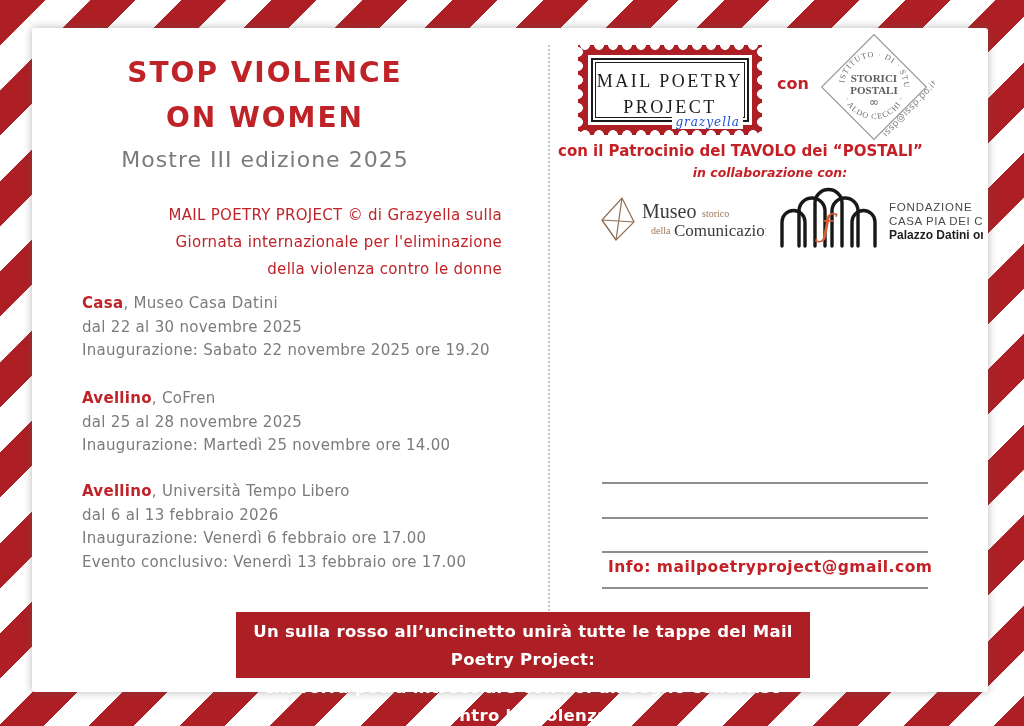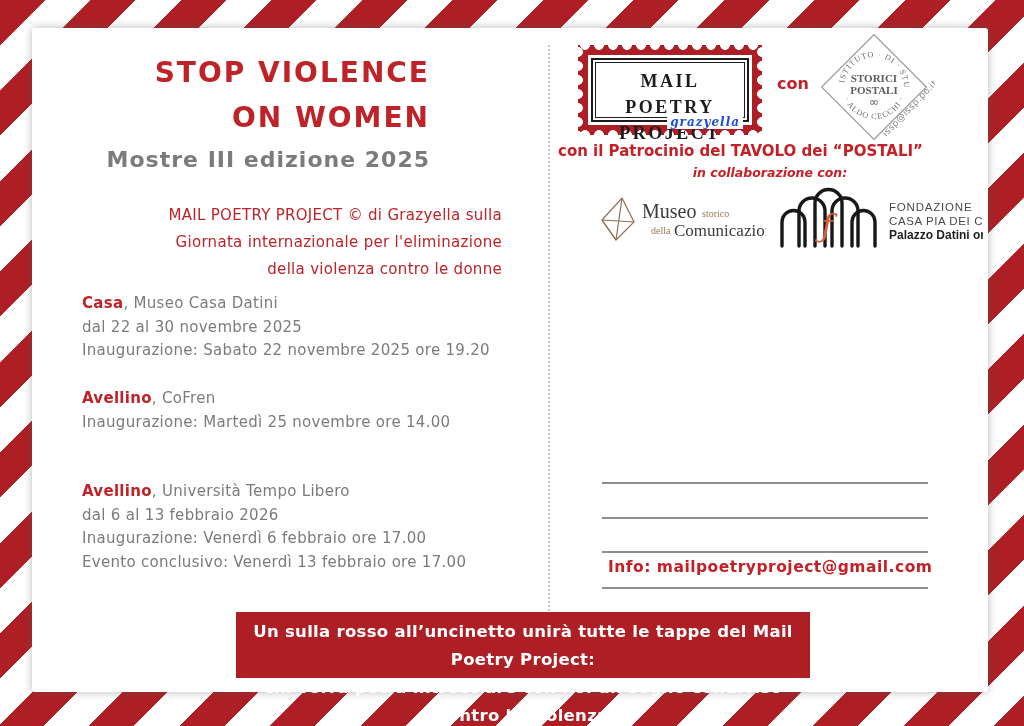--- a/index.html
+++ b/index.html
@@ -15,43 +15,43 @@
     position:absolute;left:32px;top:28px;right:36px;bottom:34px;
     background:#fff;border-radius:3px;
     box-shadow:0 0 9px rgba(90,90,90,.45);
   }
   .abs{position:absolute;}
   .divider{
     position:absolute;left:548px;top:45px;height:566px;width:0;
     border-left:2px dotted #c6c6c6;
   }
   
-  .title-block{left:100px;top:50px;width:330px;text-align:right;}
+  .title-block{left:100px;top:50px;width:330px;text-align:center;}
   .title-line{font-size:28px;font-weight:bold;letter-spacing:2px;color:#bf2328;line-height:45px;}
-  .subtitle{font-size:22px;font-weight:bold;color:#7b7b7b;letter-spacing:1px;line-height:32px;margin-top:4px;}
+  .subtitle{font-size:22px;font-weight:normal;color:#7b7b7b;letter-spacing:1px;line-height:32px;margin-top:4px;}
   .intro{left:82px;top:202px;width:420px;color:#bf2328;font-size:15px;line-height:27px;letter-spacing:.3px;text-align:right;}
   .event{width:440px;font-size:15px;line-height:23.5px;color:#7b7b7b;letter-spacing:.3px;}
   .event .city{color:#bf2328;font-weight:bold;}
   .e1{left:82px;top:292px;}
   .e2{left:82px;top:387px;}
   .e3{left:82px;top:480px;}
   
   .stamp{
     left:578px;top:45px;width:184px;height:90px;
     background-color:#ad1f24;
     background-image:
       radial-gradient(circle at 7px 0px,   #fff 4.6px, transparent 5.2px),
       radial-gradient(circle at 7px 10px,  #fff 4.6px, transparent 5.2px),
       radial-gradient(circle at 0px 7px,   #fff 4.6px, transparent 5.2px),
       radial-gradient(circle at 10px 7px,  #fff 4.6px, transparent 5.2px);
     background-size:14px 10px,14px 10px,10px 14px,10px 14px;
     background-position:top left,bottom left,top left,top right;
     background-repeat:repeat-x,repeat-x,repeat-y,repeat-y;
   }
-  .stamp-white{position:absolute;inset:10px;background:#fff;font-weight:bold;}
+  .stamp-white{position:absolute;inset:10px;background:#fff;}
   .stamp-frame{
     position:absolute;inset:3px;border:2.5px solid #1c1c1c;
   }
   .stamp-frame-inner{
     position:absolute;inset:2px;border:1px solid #1c1c1c;
     text-align:center;color:#1c1c1c;
     font-family:"Liberation Serif","DejaVu Serif",serif;
     font-size:18px;letter-spacing:2.5px;line-height:26px;padding-top:5px;
   }
   .stamp-sig{
@@ -99,20 +99,21 @@
   </div>
 
   <div class="abs event e1">
     <div><span class="city">Casa</span><span>, Museo Casa Datini</span></div>
     <div>dal 22 al 30 novembre 2025</div>
     <div>Inaugurazione: Sabato 22 novembre 2025 ore 19.20</div>
   </div>
 
   <div class="abs event e2">
     <div><span class="city">Avellino</span><span>, CoFren</span></div>
+    <div>dal 25 al 28 novembre 2025</div>
     <div>Inaugurazione: Martedì 25 novembre ore 14.00</div>
   </div>
 
   <div class="abs event e3">
     <div><span class="city">Avellino</span><span>, Università Tempo Libero</span></div>
     <div>dal 6 al 13 febbraio 2026</div>
     <div>Inaugurazione: Venerdì 6 febbraio ore 17.00</div>
     <div>Evento conclusivo: Venerdì 13 febbraio ore 17.00</div>
   </div>
 

